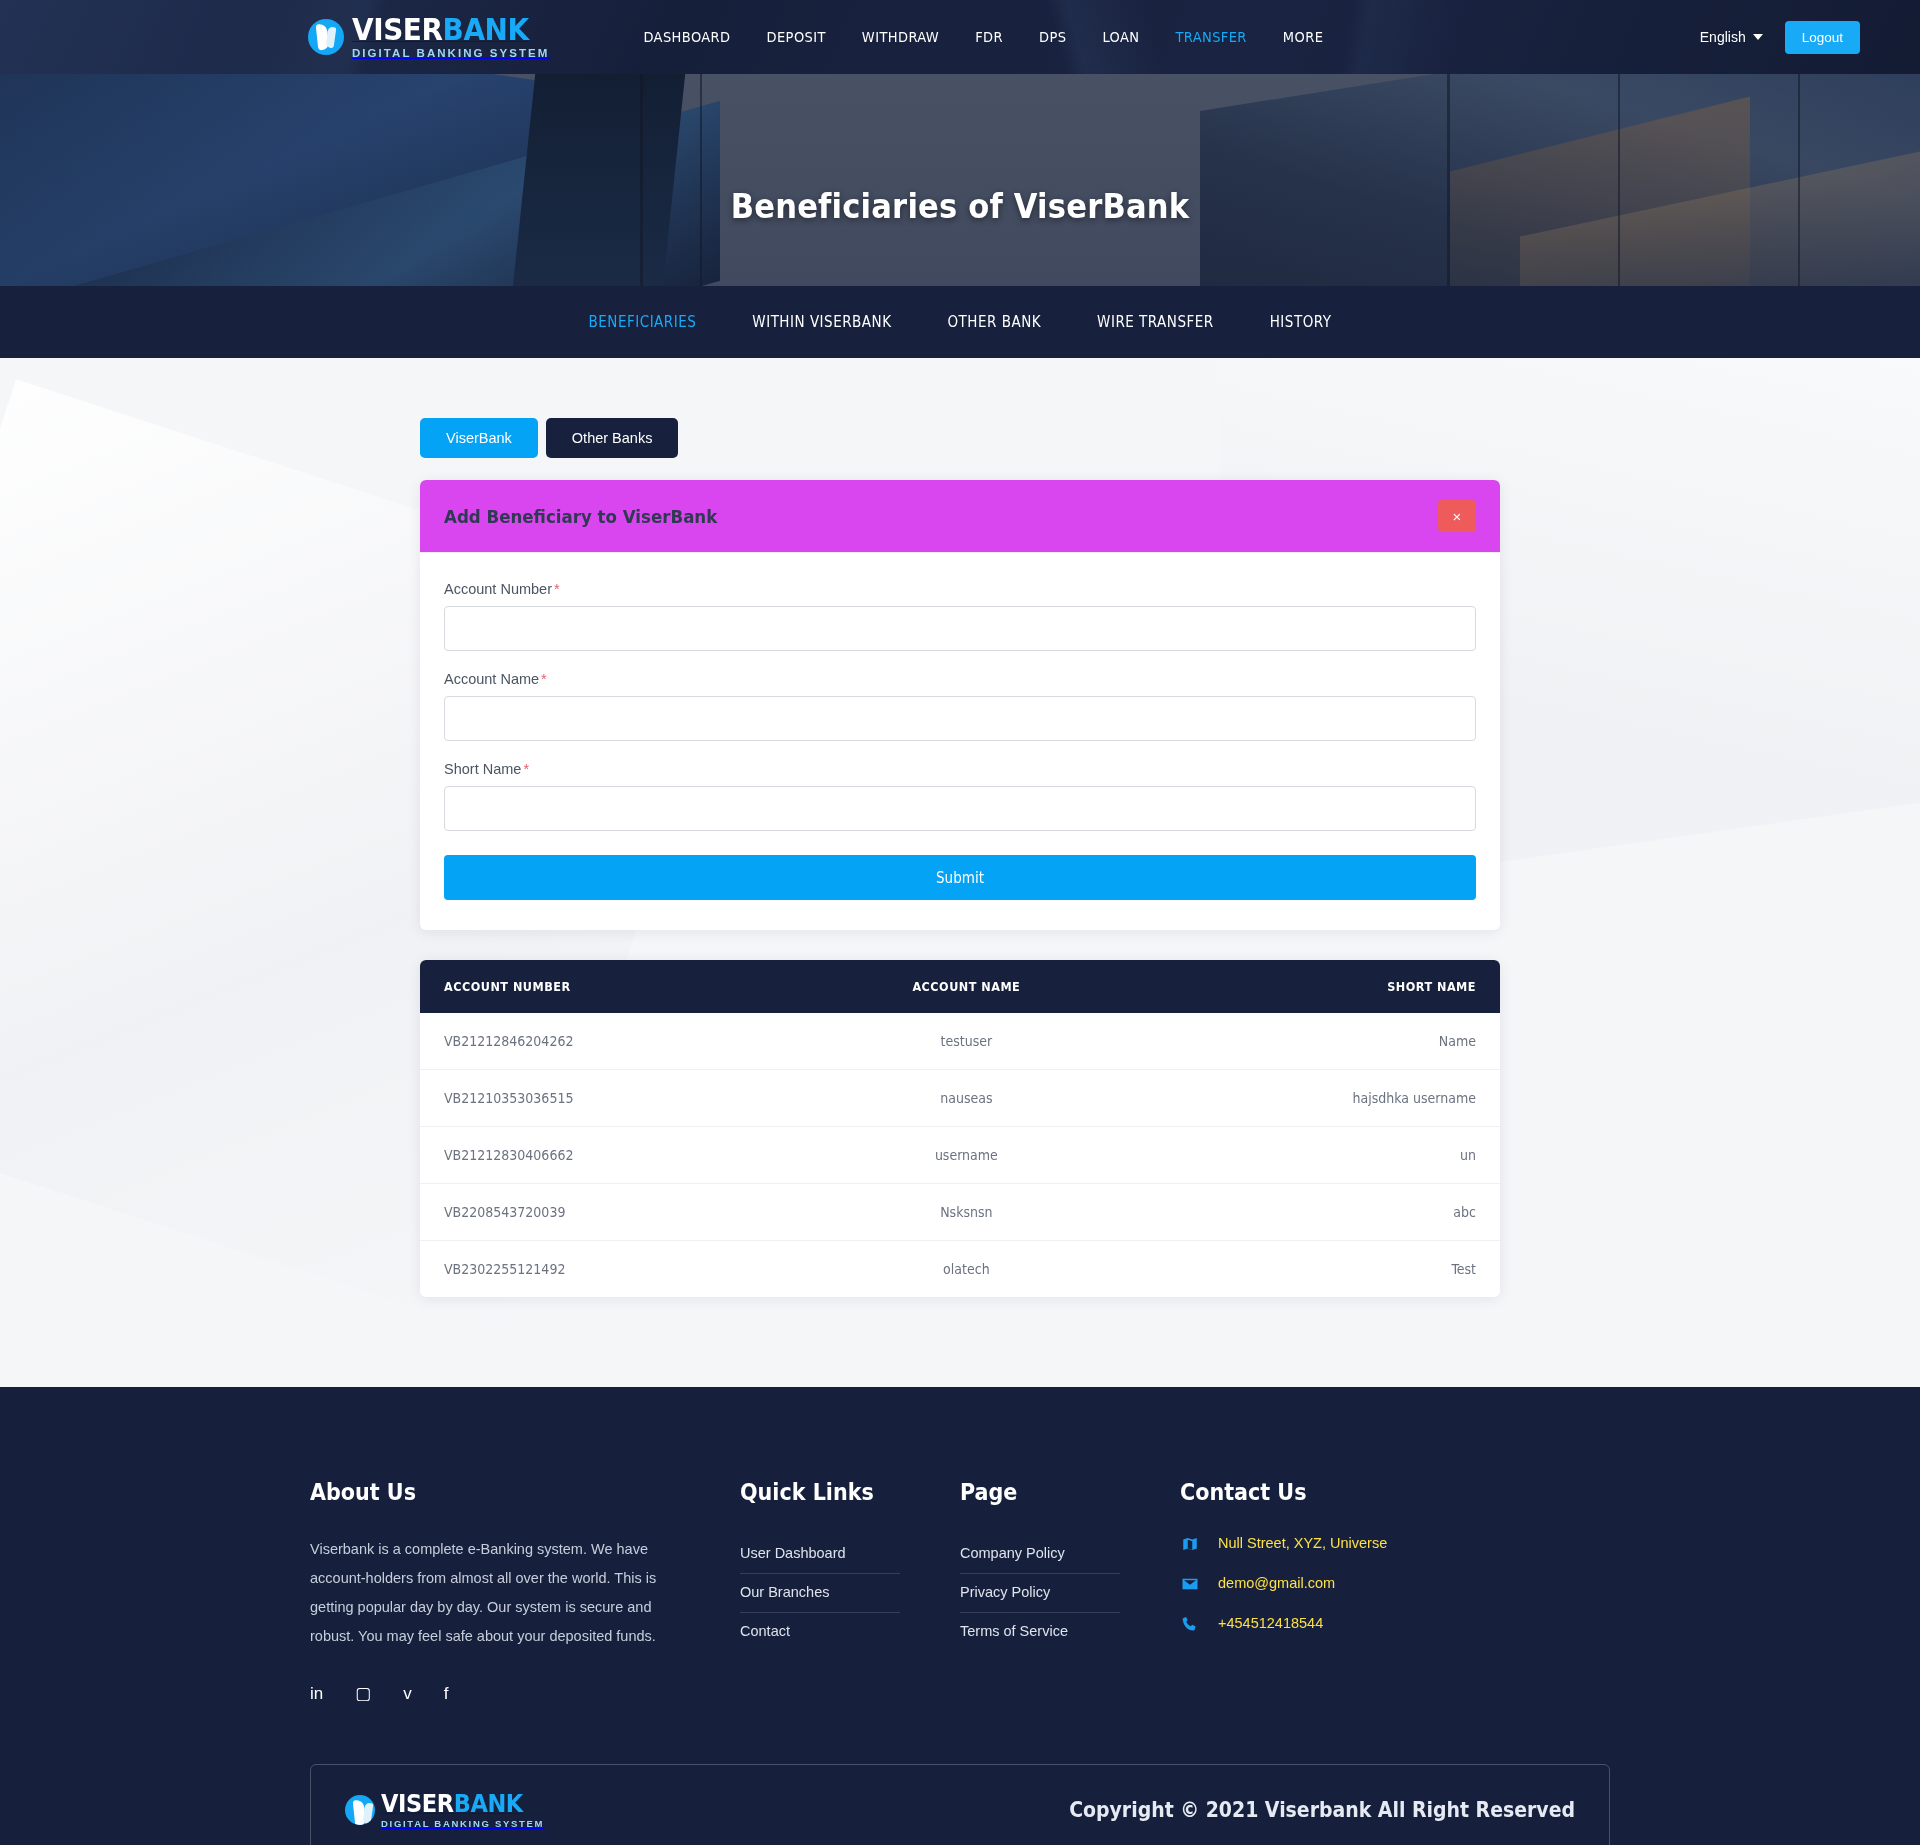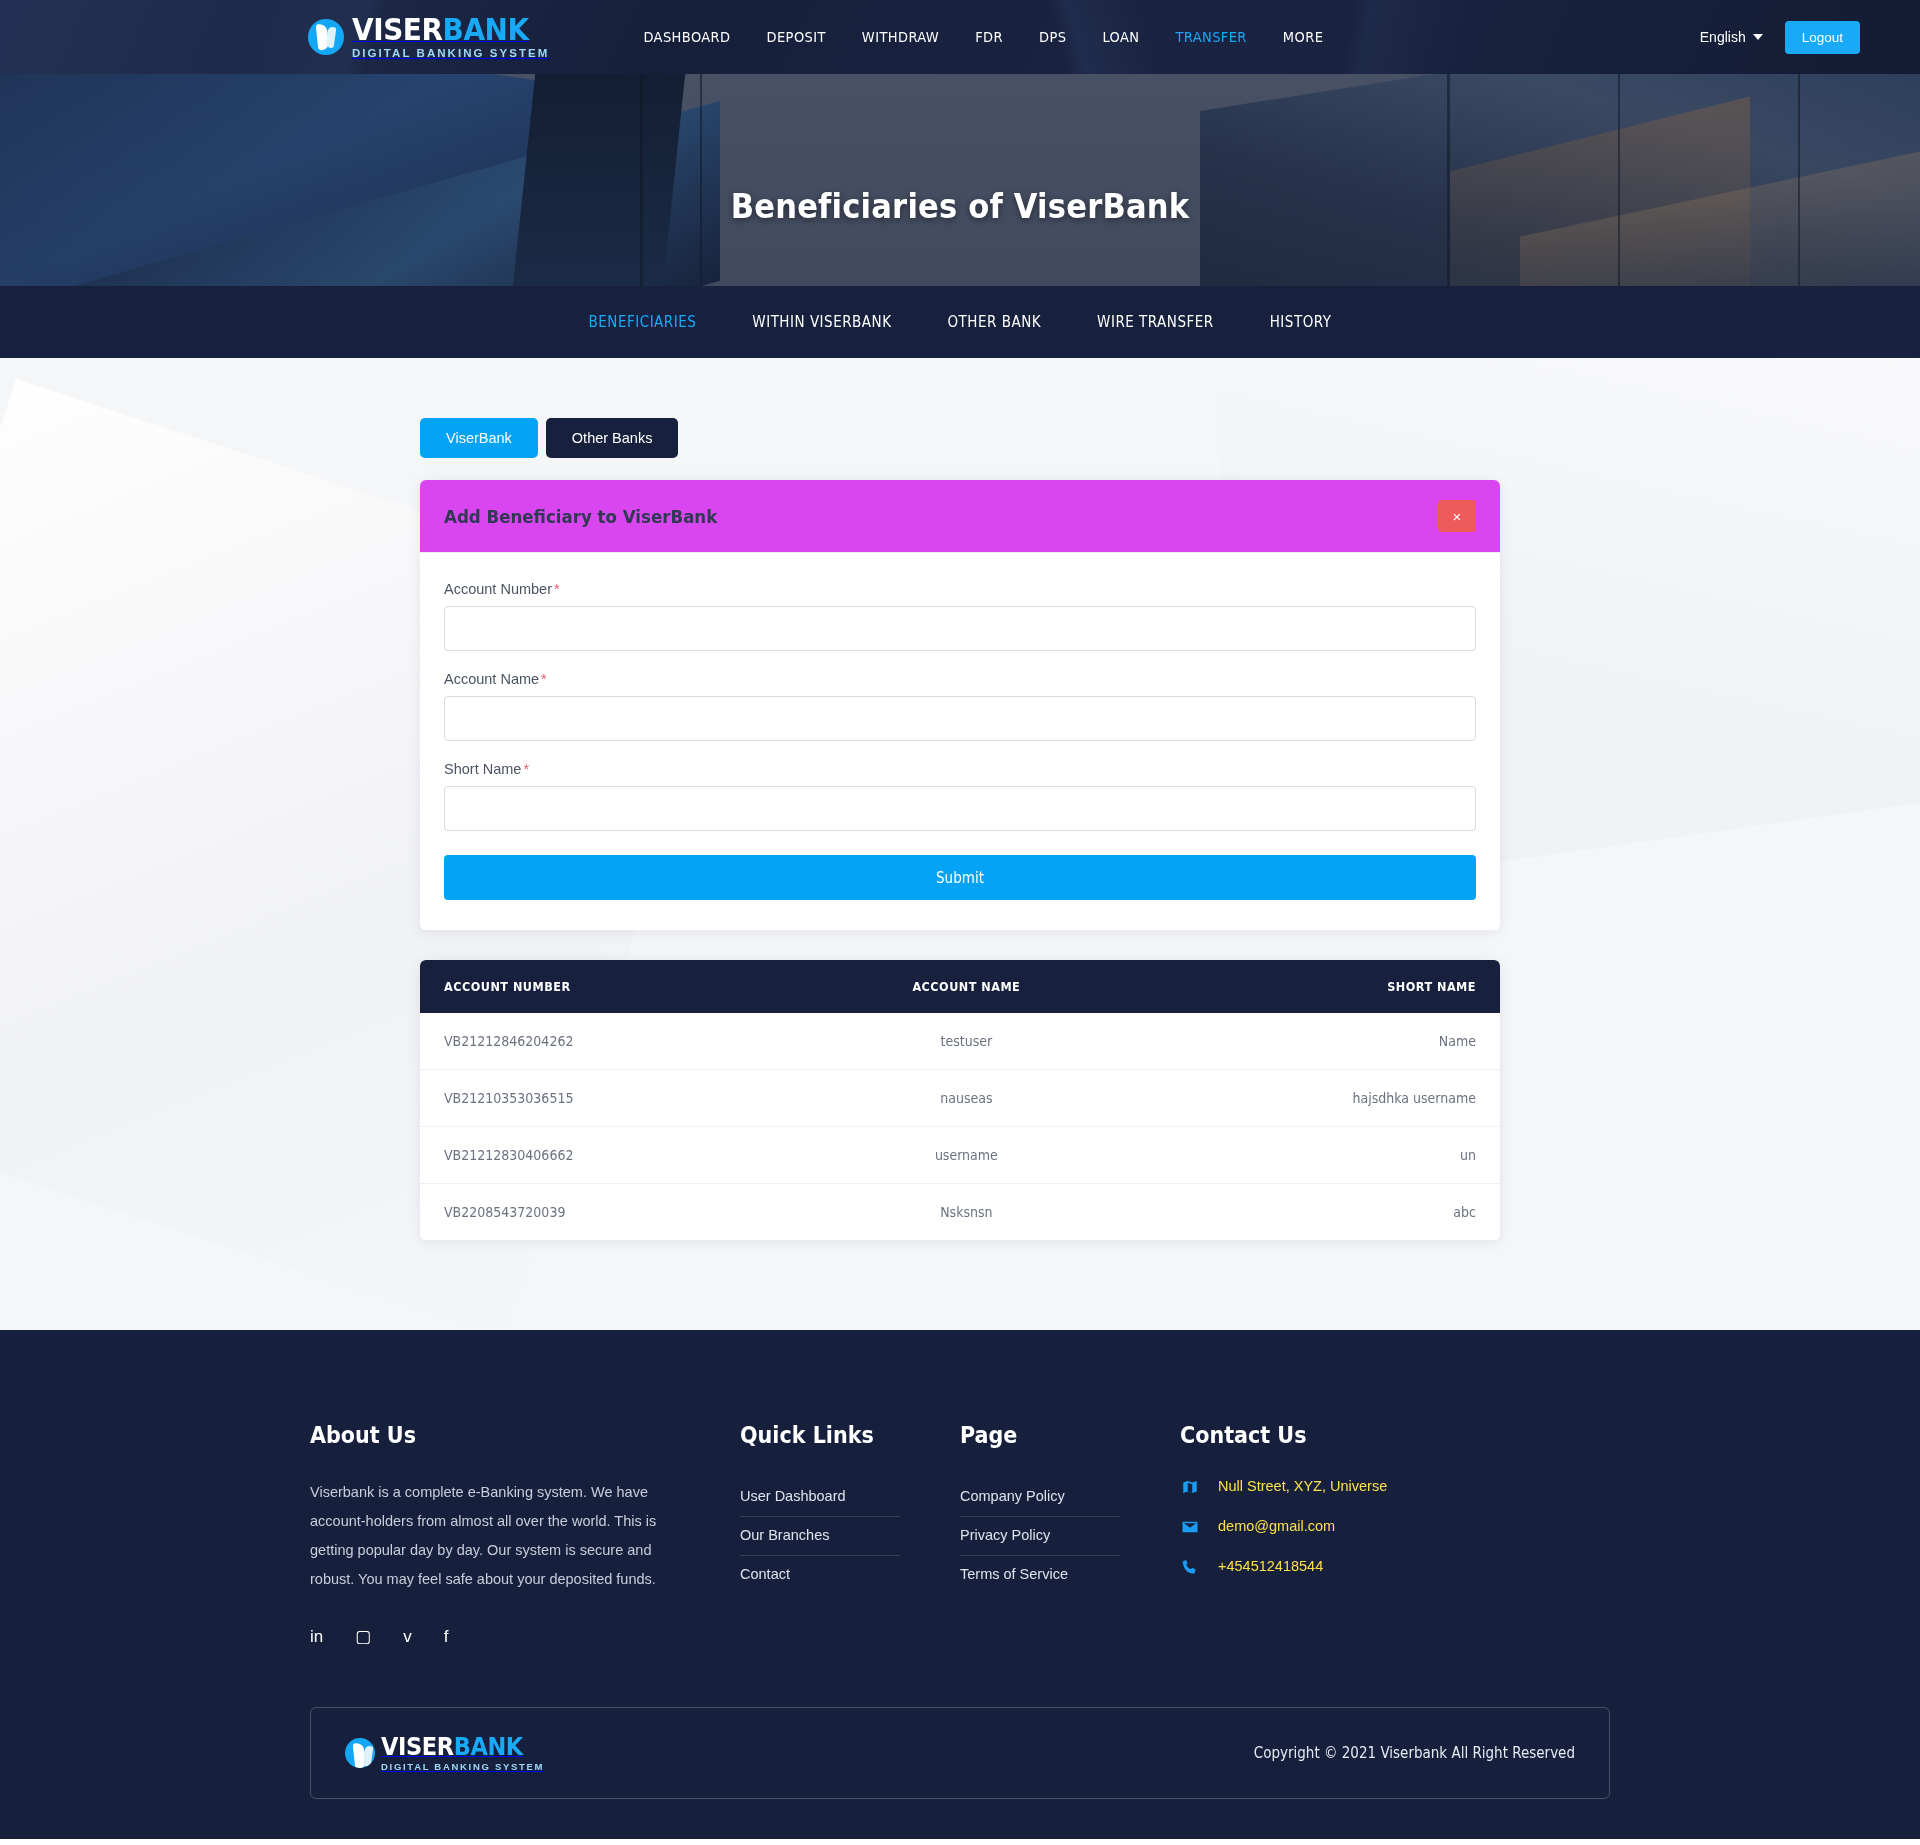--- a/index.html
+++ b/index.html
@@ -227,21 +227,21 @@
   .cline { display:flex; align-items:flex-start; gap: 18px; margin-bottom: 22px; color:#fde047; font-size: 14.5px; }
   .cicon { color:#1b9cf0; width: 20px; display:flex; justify-content:center; }
   .fbar {
     width: 1300px; margin: 62px auto 0 auto;
     border: 1px solid rgba(255,255,255,.22); border-radius: 6px;
     padding: 26px 34px; display:flex; align-items:center; justify-content:space-between;
   }
   .fbar .brand-title { font-size: 25px; }
   .fbar .brand-sub { font-size: 9.5px; letter-spacing:1.7px; }
   .fbar .brand-mark { width:30px;height:30px;margin-right:6px; }
-  .copyright { color:#e6eaf2; font-size: 15px; font-family:"DejaVu Sans Condensed","Liberation Sans",sans-serif;}
+  .copyright { color:#e6eaf2; font-size: 21px; font-family:"DejaVu Sans Condensed","Liberation Sans",sans-serif;font-weight:bold;}
 </style>
 </head>
 <body>
 
 <div class="page">
 
   <div class="topnav">
     <a class="brand" href="#">
       <span class="brand-mark"></span>
       <span class="brand-text">
@@ -355,20 +355,25 @@
             <tr>
               <td class="c1">VB21212830406662</td>
               <td class="c2">username</td>
               <td class="c3">un</td>
             </tr>
             <tr>
               <td class="c1">VB2208543720039</td>
               <td class="c2">Nsksnsn</td>
               <td class="c3">abc</td>
             </tr>
+            <tr>
+              <td class="c1">VB2302255121492</td>
+              <td class="c2">olatech</td>
+              <td class="c3">Test</td>
+            </tr>
           </tbody>
         </table>
       </div>
 
     </div>
   </div>
 
   <div class="footer">
     <div class="fcontainer">
 

